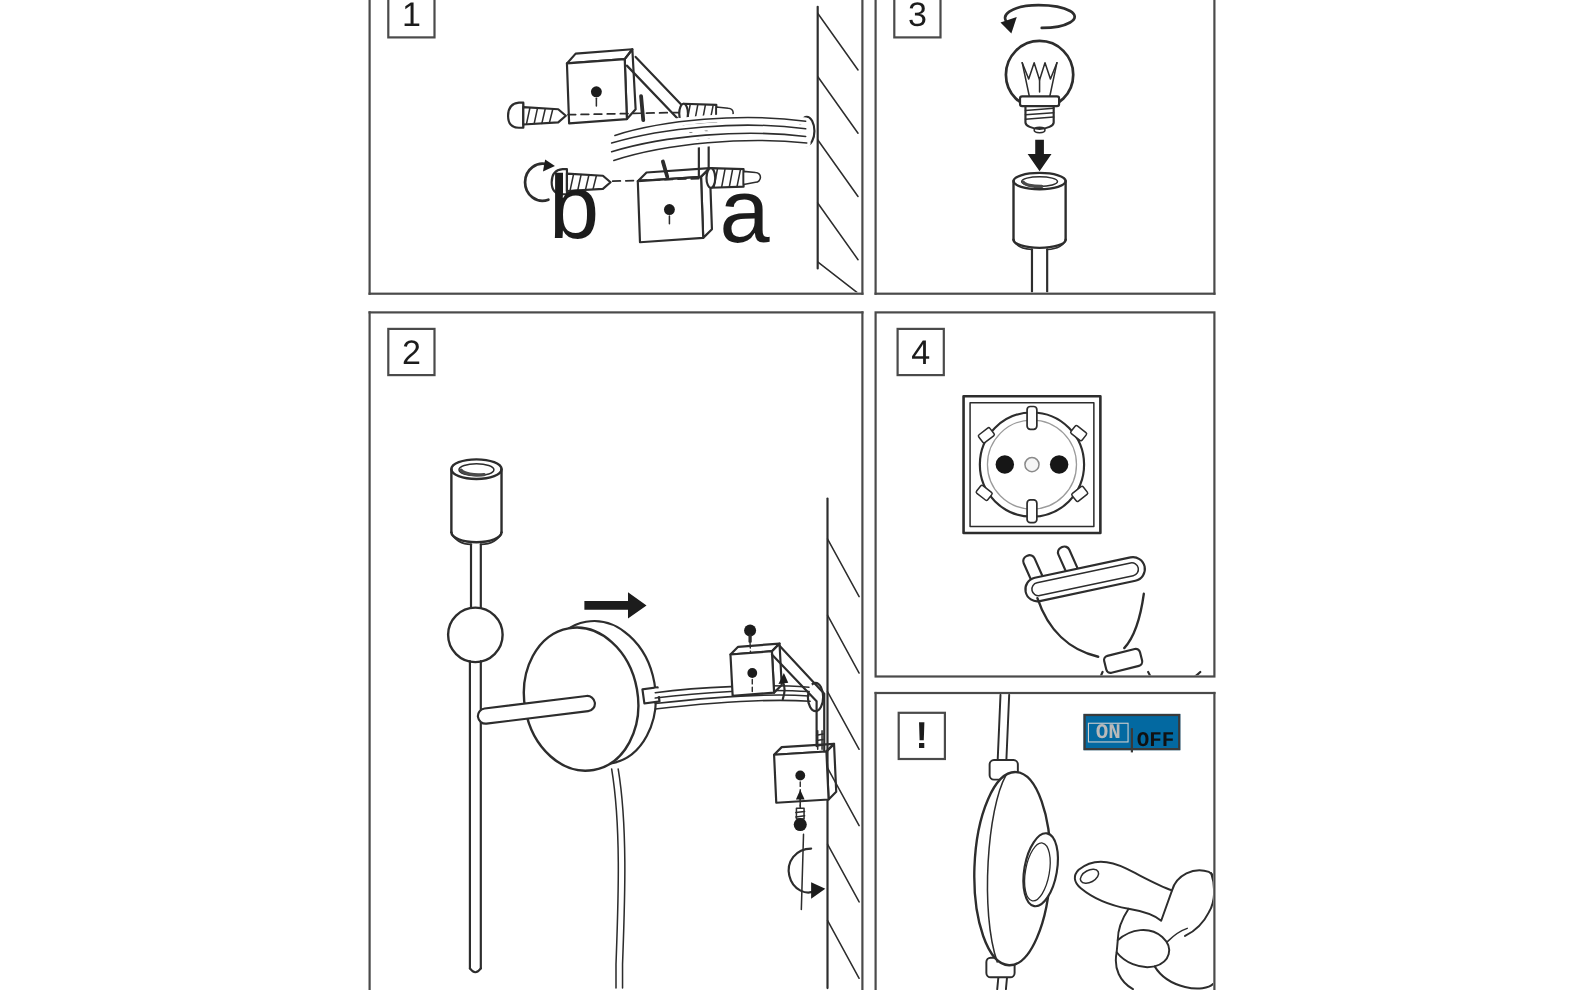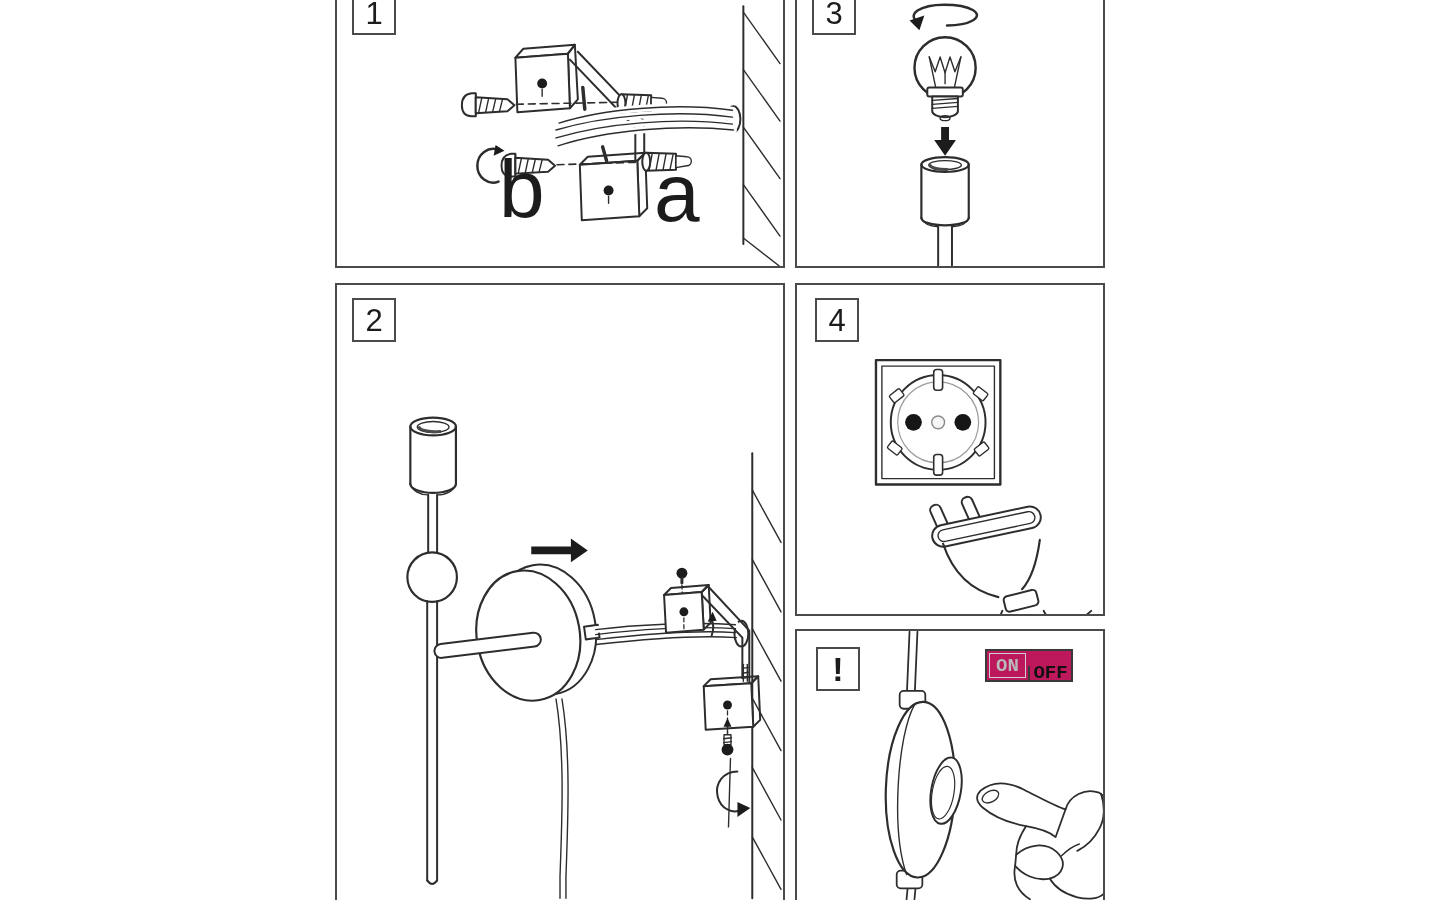--- a/index.html
+++ b/index.html
@@ -12,21 +12,21 @@
   .p4{left:795px;top:283px;width:310px;height:333px;}
   .pw{left:795px;top:629px;width:310px;height:271px;border-bottom:none;}
   .panel svg{position:absolute;left:0;top:0;}
   .numbox{position:absolute;width:40px;height:40px;border:2px solid #4a4a4a;background:#fff;
           display:flex;align-items:center;justify-content:center;font-size:31px;line-height:1;z-index:5;}
   .numbox.cut{top:-9px;left:15px;}
   .biglabel{position:absolute;font-size:82px;line-height:1;z-index:5;color:#1c1c1c;}
   .warnbox{font-weight:700;font-size:34px;}
   .onoff{position:absolute;left:188px;top:18px;width:88px;height:33px;border:2px solid #3a3a3a;
          display:flex;box-sizing:border-box;font-family:"Liberation Mono",monospace;font-size:19px;
-         font-weight:700;z-index:5;background:#be185d;}
+         font-weight:700;z-index:5;background:#0369a1;align-items:center;}
   .onoff .cell{flex:1;display:flex;align-items:center;justify-content:center;}
   .onoff .on{color:#b9b9b9;position:relative;}
   .onoff .on::after{content:"";position:absolute;inset:2px;border:1px solid #cfcfcf;}
   .onoff .off{color:#111;border-left:2px solid #3a3a3a;margin-top:15px;}
   
   .ln{fill:none;stroke:#2d2d2d;stroke-width:2;stroke-linecap:round;stroke-linejoin:round;}
   .thin{stroke-width:1.4;}
   .thick{stroke-width:2.5;}
   .wh{fill:#ffffff;}
   .blk{fill:#1c1c1c;stroke:none;}

